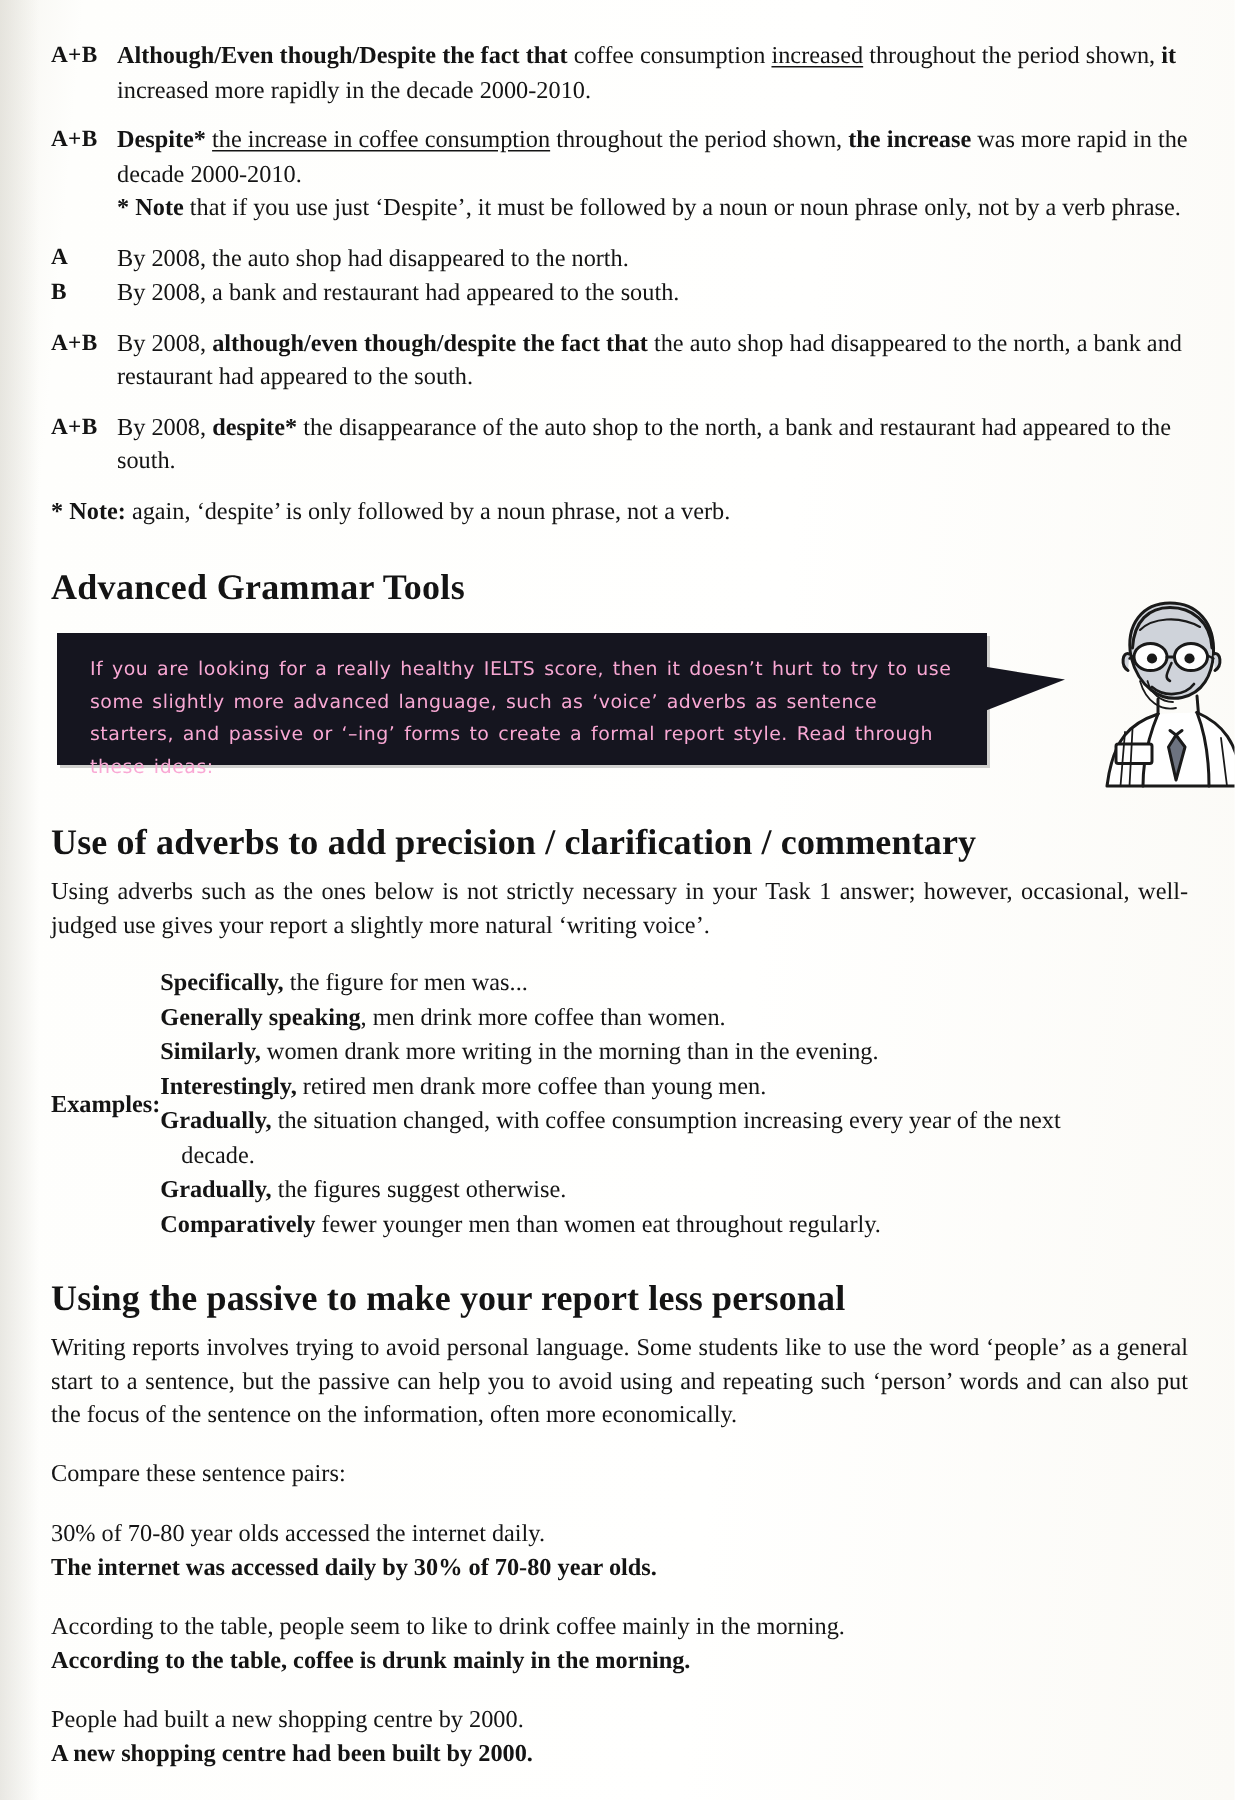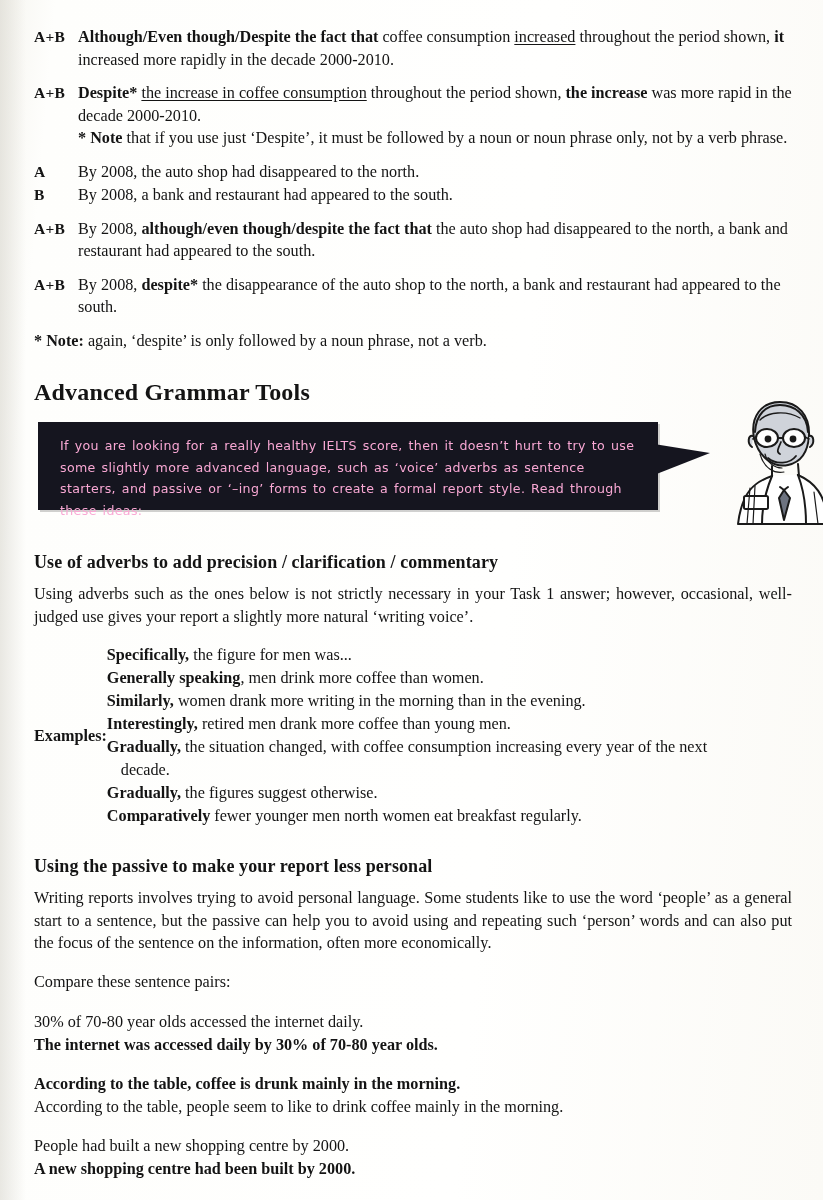--- a/index.html
+++ b/index.html
@@ -73,21 +73,21 @@
 
   
   h1.sec {
     font-size: 24px;
     font-weight: bold;
     letter-spacing: 0.2px;
     margin: 0 0 16px 0;
     line-height: 28px;
   }
   h2.sub {
-    font-size: 18px;
+    font-size: 24px;
     font-weight: bold;
     letter-spacing: 0.1px;
     margin: 0 0 9px 0;
     line-height: 24px;
   }
 
   
   .bubble-wrap {
     position: relative;
     height: 98px;
@@ -272,36 +272,36 @@
 
     <div class="examples">
       <div class="ex-lbl">Examples:</div>
       <div class="ex-list" id="ex-list">
           <div class="ex-item"><b>Specifically,</b><span> the figure for men was...</span></div>
           <div class="ex-item"><b>Generally speaking</b><span>, men drink more coffee than women.</span></div>
           <div class="ex-item"><b>Similarly,</b><span> women drank more writing in the morning than in the evening.</span></div>
           <div class="ex-item"><b>Interestingly,</b><span> retired men drank more coffee than young men.</span></div>
           <div class="ex-item"><b>Gradually,</b><span> the situation changed, with coffee consumption increasing every year of the next</span><span class="cont">decade.</span></div>
           <div class="ex-item"><b>Gradually,</b><span> the figures suggest otherwise.</span></div>
-          <div class="ex-item"><b>Comparatively</b><span> fewer younger men north women eat breakfast regularly.</span></div>
+          <div class="ex-item"><b>Comparatively</b><span> fewer younger men than women eat throughout regularly.</span></div>
         </div>
     </div>
 
     <h2 class="sub">Using the passive to make your report less personal</h2>
     <p class="body">Writing reports involves trying to avoid personal language. Some students like to use the word ‘people’ as a general start to a sentence, but the passive can help you to avoid using and repeating such ‘person’ words and can also put the focus of the sentence on the information, often more economically.</p>
     <p class="compare">Compare these sentence pairs:</p>
 
     <div id="pairs">
         <div class="pair">
           <div class="ln">30% of 70-80 year olds accessed the internet daily.</div>
           <div class="ln b">The internet was accessed daily by 30% of 70-80 year olds.</div>
         </div>
         <div class="pair">
+          <div class="ln">According to the table, people seem to like to drink coffee mainly in the morning.</div>
           <div class="ln b">According to the table, coffee is drunk mainly in the morning.</div>
-          <div class="ln">According to the table, people seem to like to drink coffee mainly in the morning.</div>
         </div>
         <div class="pair">
           <div class="ln">People had built a new shopping centre by 2000.</div>
           <div class="ln b">A new shopping centre had been built by 2000.</div>
         </div>
         <div class="pair">
           <div class="ln i">Next, the lessee signs the contract.</div>
         </div>
       </div>
 

